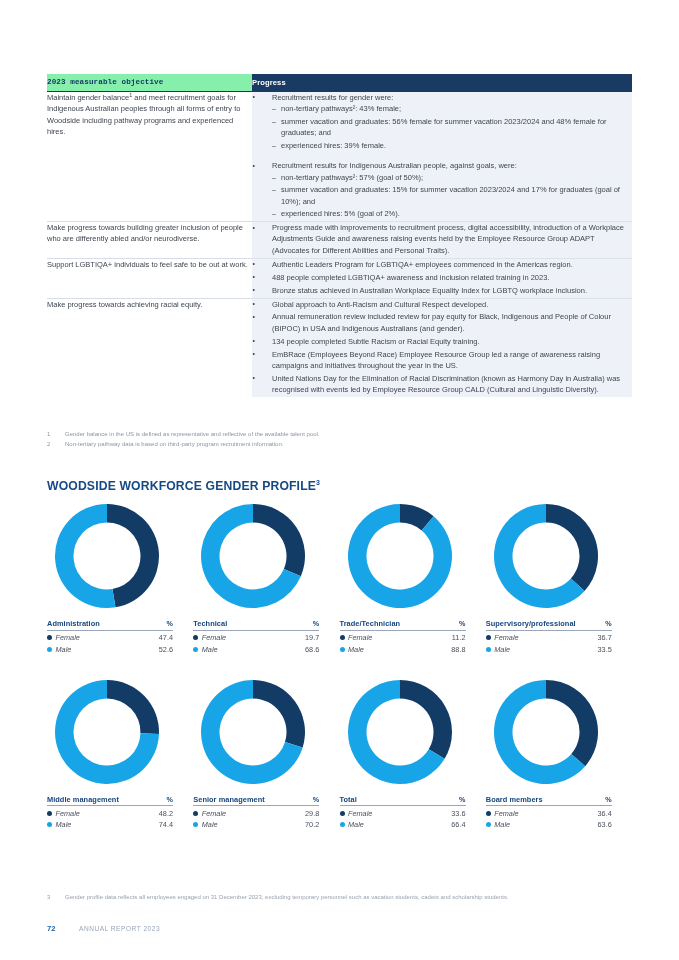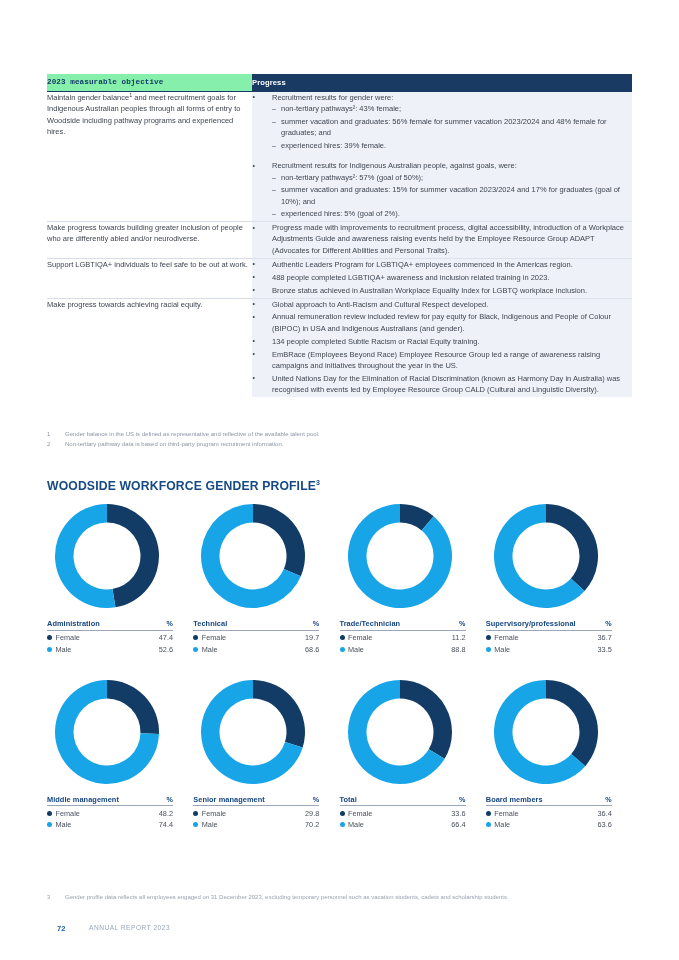--- a/index.html
+++ b/index.html
@@ -205,20 +205,21 @@
     display: flex;
     justify-content: space-between;
     align-items: center;
     margin-top: 2.5px;
     font-size: 7.3px;
     color: #4a505c;
   }
   .legend-label {
     display: flex;
     align-items: center;
+    font-style: italic;
   }
   .dot {
     width: 5px;
     height: 5px;
     border-radius: 50%;
     margin-right: 3.5px;
     flex: none;
   }
   .dot-female { background: #123b66; }
   .dot-male { background: #18a5e8; }
@@ -233,25 +234,25 @@
     display: flex;
     font-size: 6px;
     line-height: 9.6px;
     color: #9aa2ae;
   }
   .bottom-note .note-num { width: 18px; flex: none; }
 
   
   .page-footer {
     position: absolute;
-    left: 57px;
+    left: 47px;
     top: 924px;
     width: 585px;
     display: flex;
-    align-items: flex-start;
+    align-items: center;
     border-top: 0px;
   }
   .footer-pageno {
     font-size: 7.6px;
     font-weight: bold;
     color: #1d5fa8;
     width: 32px;
   }
   .footer-title {
     font-size: 6.6px;

